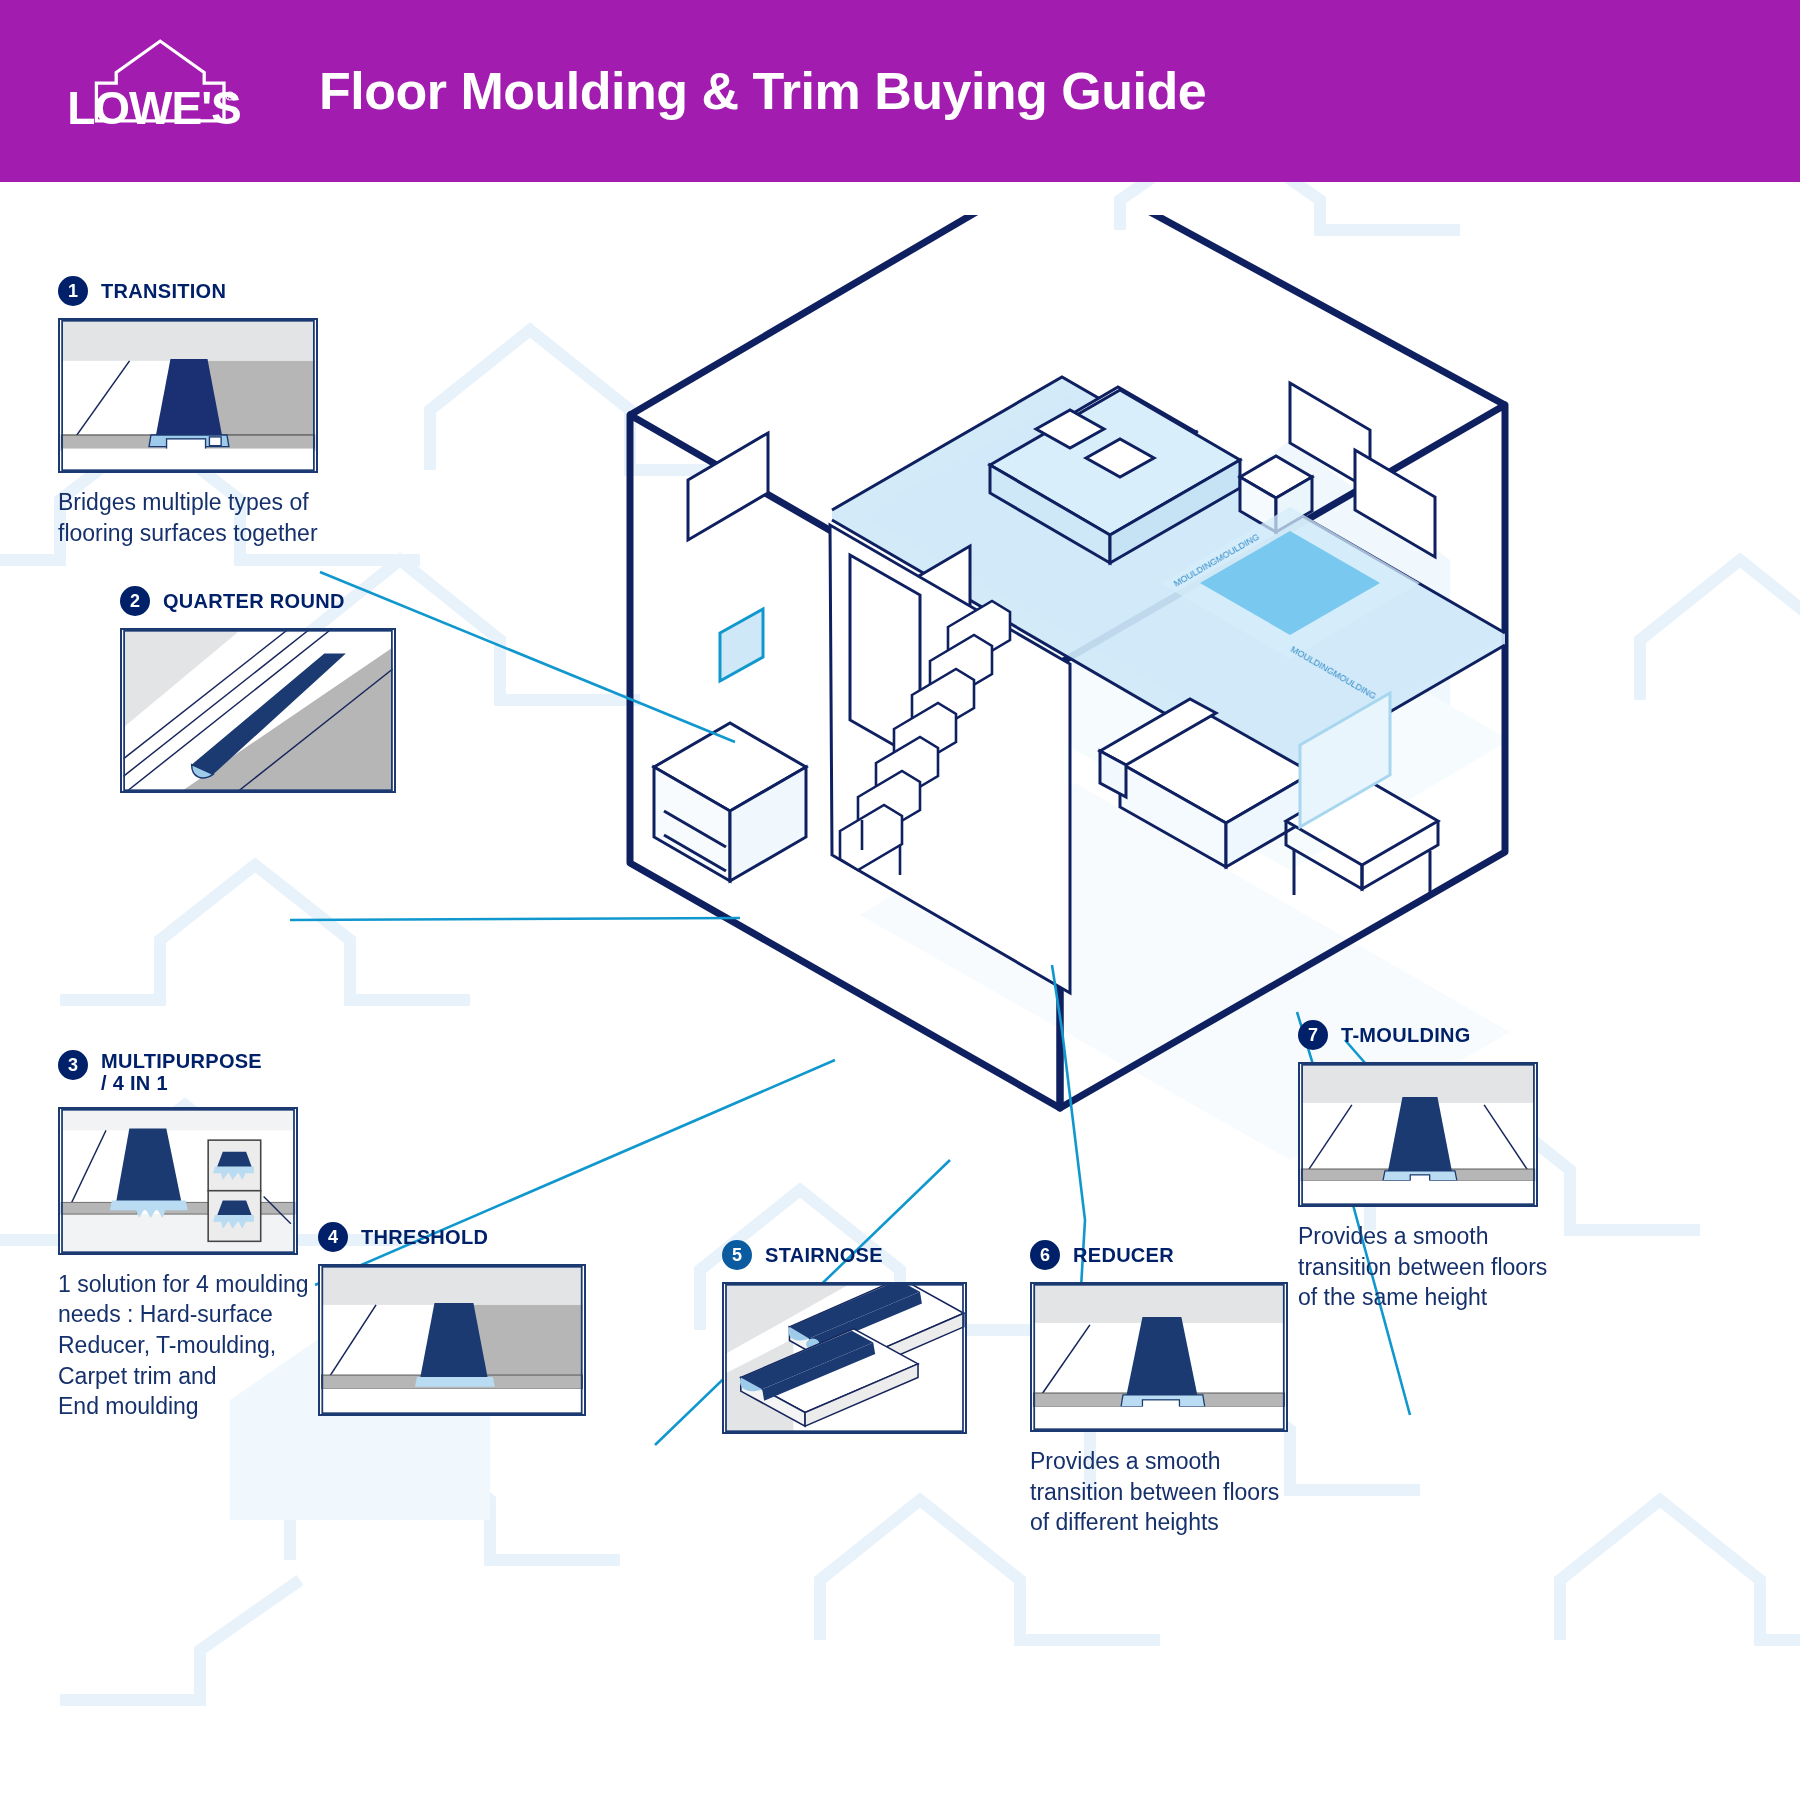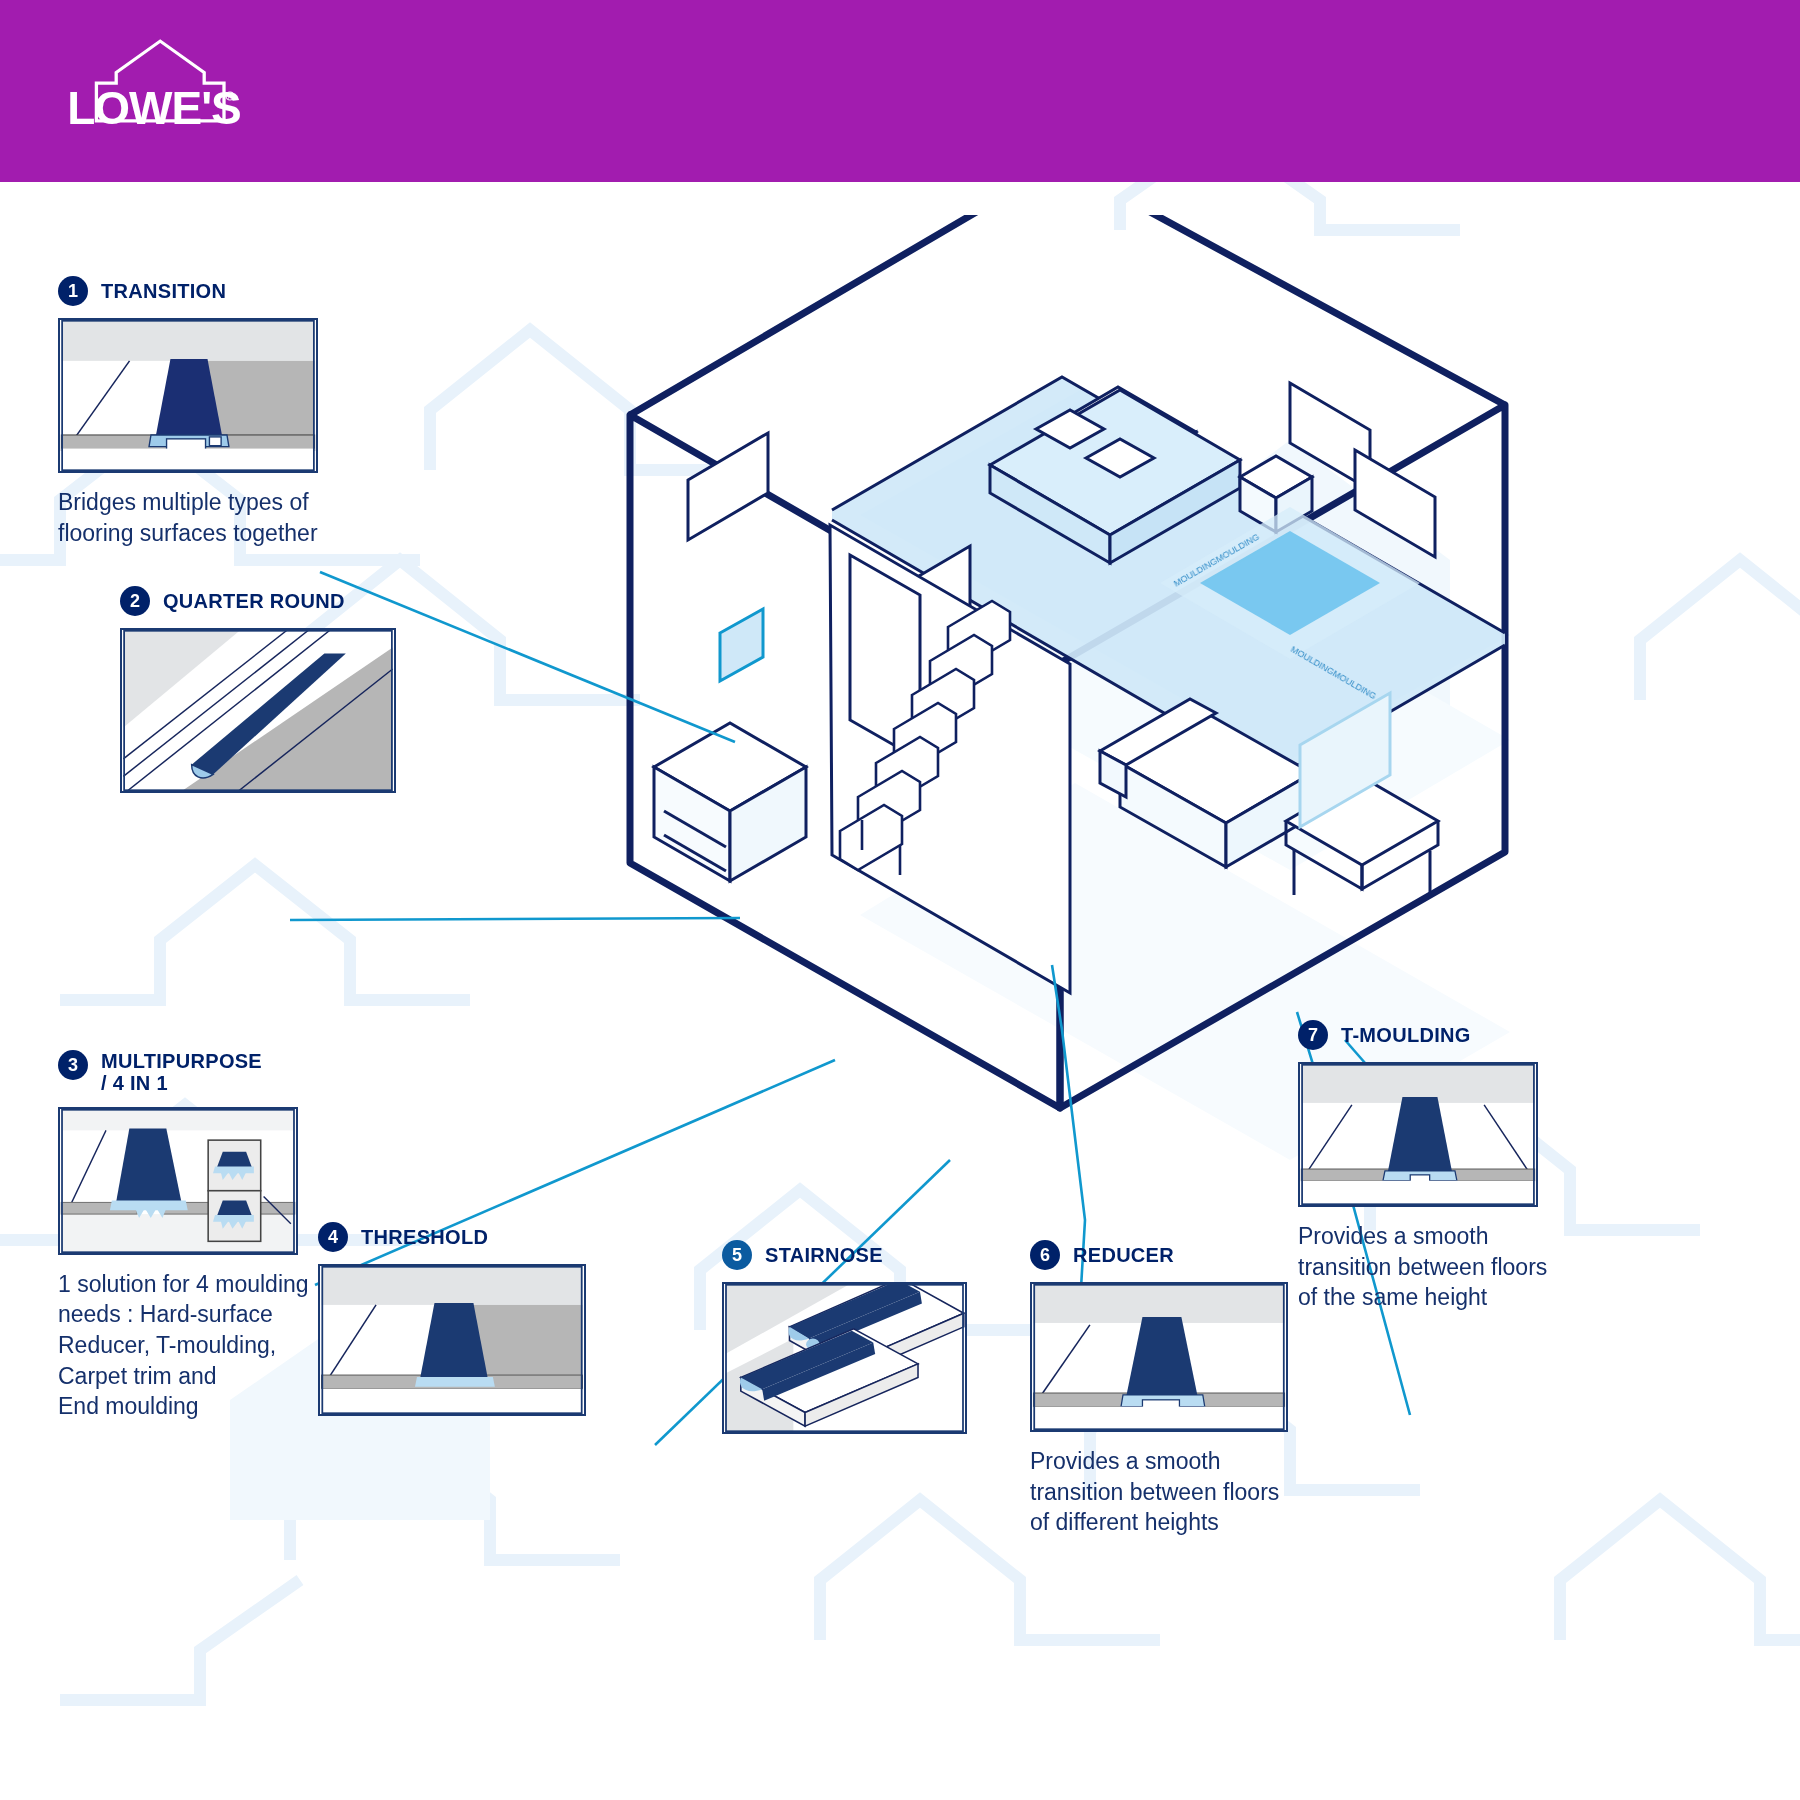--- a/index.html
+++ b/index.html
@@ -90,20 +90,21 @@
 
   <div class="header">
     <div class="logo-box">
       <svg class="logo-svg" width="205" height="118" viewBox="0 0 205 118">
         <path d="M4 78 L4 42 L22 42 L22 32 L62 2 L102 32 L102 42 L120 42 L120 78 Z" transform="translate(40,5) scale(1.1,1.05)" fill="none" stroke="#ffffff" stroke-width="3"></path>
         <text x="102" y="90" text-anchor="middle" font-family="Liberation Sans, sans-serif" font-size="46" font-weight="bold" fill="#ffffff" letter-spacing="-1">LOWE'S</text>
         <circle cx="178" cy="62" r="4" fill="none" stroke="#ffffff" stroke-width="1.2"></circle>
         <text x="178" y="65" text-anchor="middle" font-size="6" fill="#ffffff">R</text>
       </svg>
     </div>
+    <div class="header-title">Floor Moulding &amp; Trim Buying Guide</div>
   </div>
 
   <svg id="connectors" width="1800" height="1800" viewBox="0 0 1800 1800">
     <g fill="none" stroke="#1098ce" stroke-width="2.6">
 
       <path d="M320 572 L735 742"></path>
 
       <path d="M290 920 L740 918"></path>
 
       <path d="M315 1285 L835 1060"></path>

